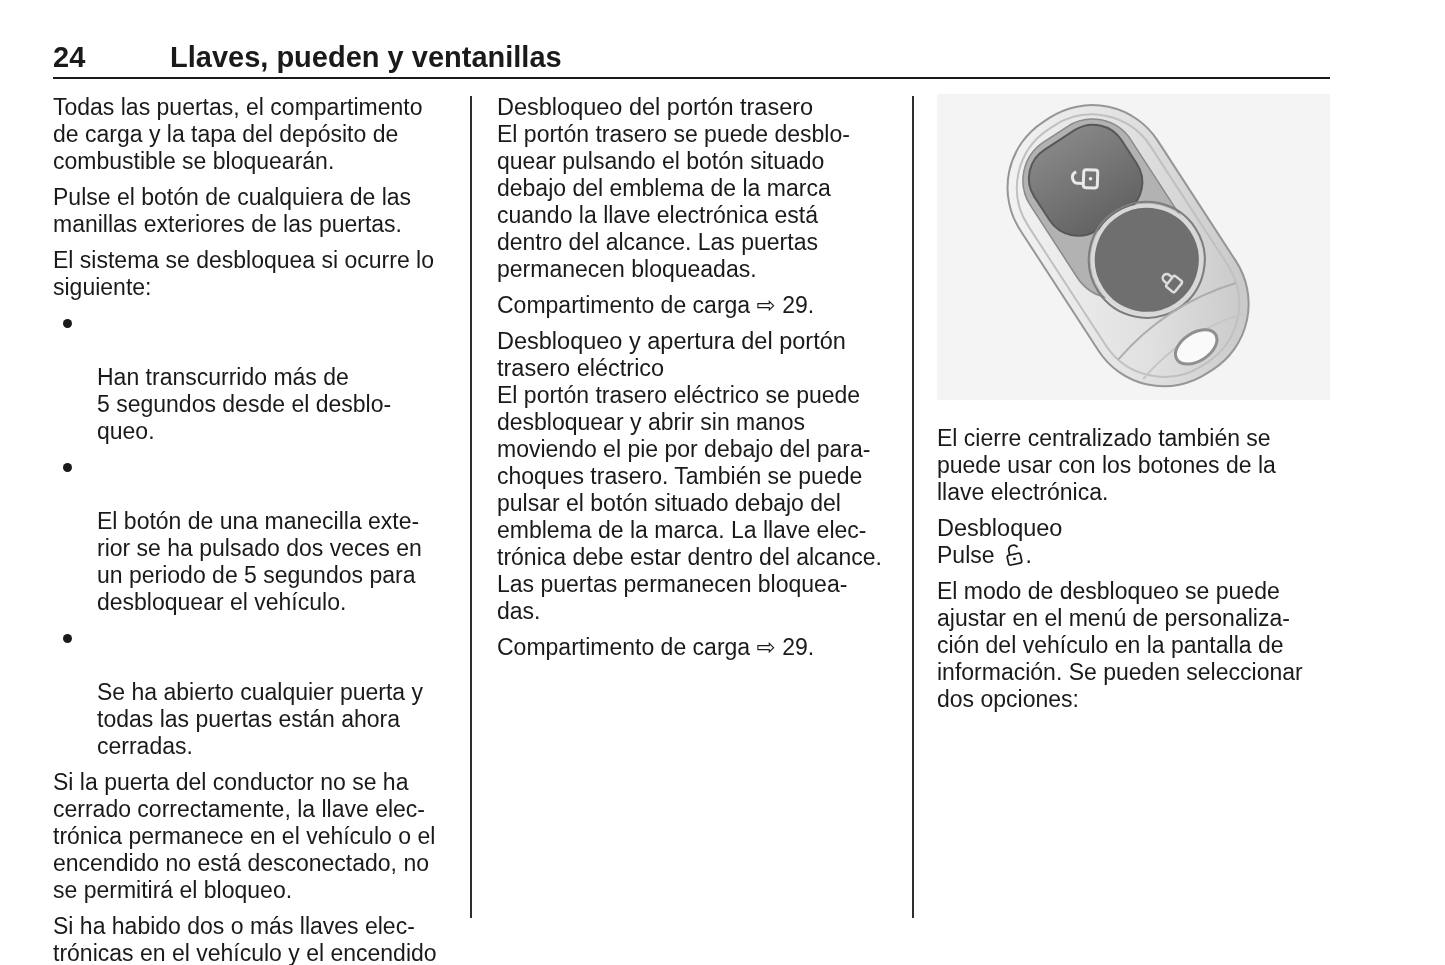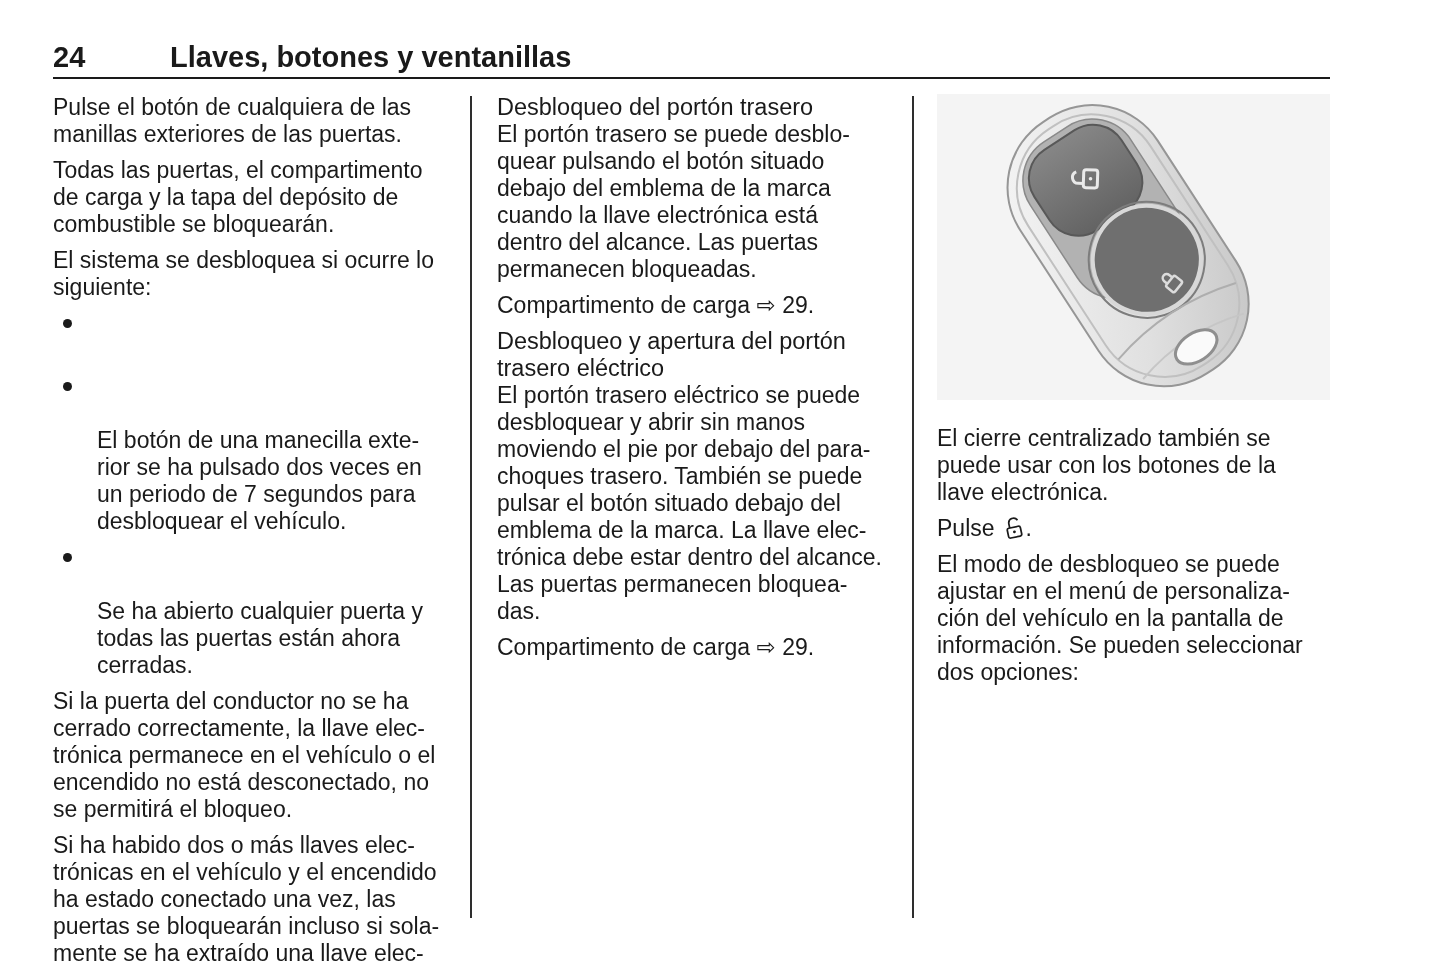--- a/index.html
+++ b/index.html
@@ -60,43 +60,46 @@
     vertical-align:-4px;margin:0 1px 0 9px;
     transform:rotate(-12deg);
   }
 </style>
 </head>
 <body>
 
 <div class="page">
 
   <span class="page-num">24</span>
-  <h1 class="chapter">Llaves, botones y ventanillas</h1>
+  <h1 class="chapter">Llaves, pueden y ventanillas</h1>
   <div class="header-rule"></div>
 
   <div class="divider divider-1"></div>
   <div class="divider divider-2"></div>
 
   <section class="col col1">
-    <p>Pulse el botón de cualquiera de las
-manillas exteriores de las puertas.</p>
     <p>Todas las puertas, el compartimento
 de carga y la tapa del depósito de
 combustible se bloquearán.</p>
+    <p>Pulse el botón de cualquiera de las
+manillas exteriores de las puertas.</p>
     <p>El sistema se desbloquea si ocurre lo
 siguiente:</p>
     <ul class="bullets">
       <li>
         <span class="dot"></span>
+        <span>Han transcurrido más de
+5 segundos desde el desblo-
+queo.</span>
       </li>
       <li>
         <span class="dot"></span>
         <span>El botón de una manecilla exte-
 rior se ha pulsado dos veces en
-un periodo de 7 segundos para
+un periodo de 5 segundos para
 desbloquear el vehículo.</span>
       </li>
       <li>
         <span class="dot"></span>
         <span>Se ha abierto cualquier puerta y
 todas las puertas están ahora
 cerradas.</span>
       </li>
     </ul>
     <p>Si la puerta del conductor no se ha
@@ -176,20 +179,21 @@
           <path d="M -60 122 Q 0 104 60 122" fill="none" stroke="#c6c6c6" stroke-width="2"></path>
 
           <ellipse cx="2" cy="124" rx="23" ry="14" fill="#fafafa" stroke="#8f8f8f" stroke-width="3"></ellipse>
         </g>
       </svg>
     </figure>
 
     <p>El cierre centralizado también se
 puede usar con los botones de la
 llave electrónica.</p>
+    <h3 class="sub-title">Desbloqueo</h3>
     <p class="pulse-line"><span>Pulse</span><svg class="inline-lock" width="21" height="25" viewBox="0 0 22 26" xmlns="http://www.w3.org/2000/svg">
           <g fill="none" stroke="#1a1a1a" stroke-width="1.8">
             <rect x="3" y="12.5" width="14" height="10.5" rx="2"></rect>
             <path d="M6 12.5 V8 a5 5 0 0 1 9.6 -1.8"></path>
             <circle cx="10" cy="17.5" r="1.5" fill="#1a1a1a" stroke="none"></circle>
           </g>
         </svg><span>.</span></p>
     <p>El modo de desbloqueo se puede
 ajustar en el menú de personaliza-
 ción del vehículo en la pantalla de

